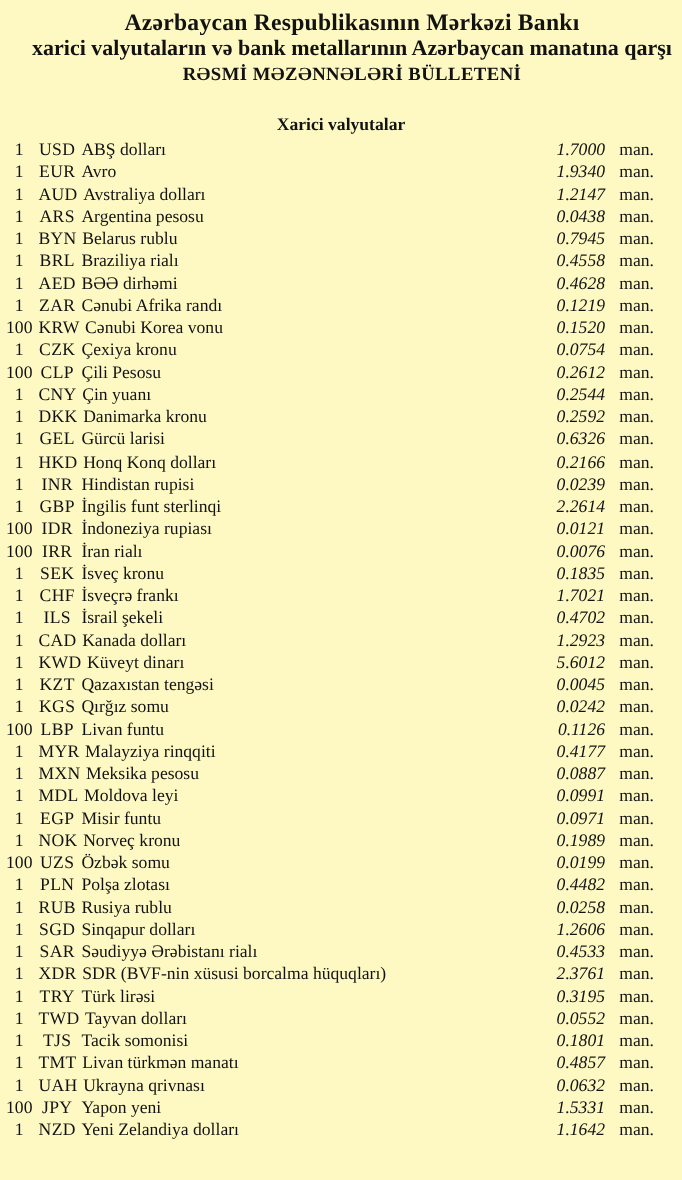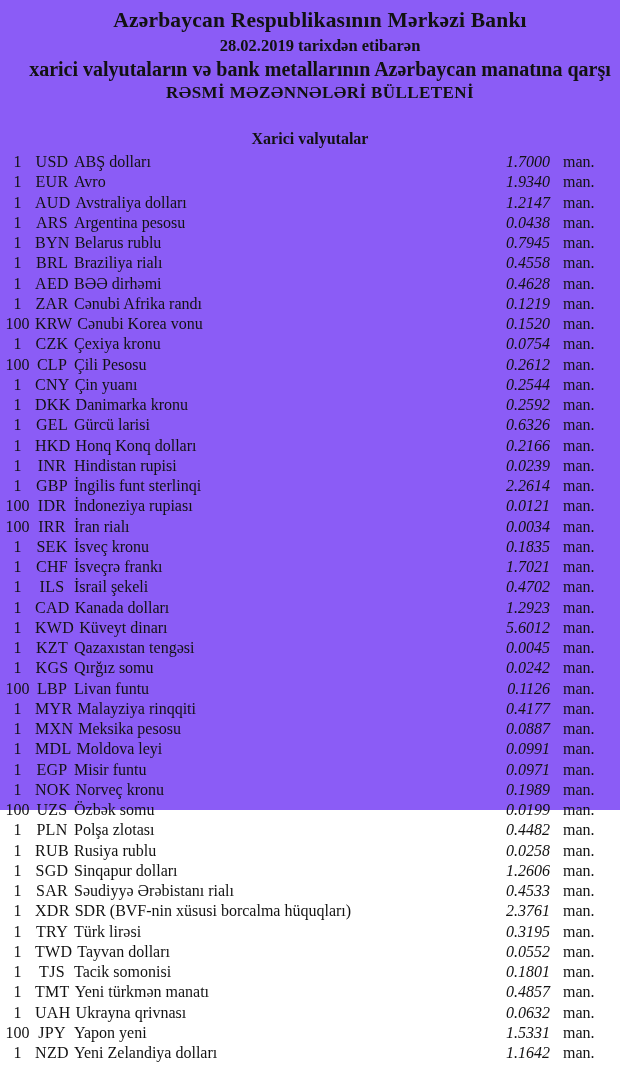--- a/index.html
+++ b/index.html
@@ -5,22 +5,22 @@
   * { box-sizing: border-box; }
   html, body {
     margin: 0; padding: 0;
     width: 620px; height: 1073px;
     background: #ffffff;
     color: #121212;
     font-family: "Liberation Serif", "DejaVu Serif", serif;
     overflow: hidden;
   }
   .page {
-    width: 620px; height: 810px;
-    background: #8b5cf6;
+    width: 620px; height: 1073px;
+    background: #fef9c3;
   }
   .header {
     padding-top: 7px;
     padding-left: 20px;
     text-align: center;
     font-weight: bold;
   }
   .title {
     font-size: 21.5px;
     line-height: 26px;
@@ -81,21 +81,20 @@
     padding-left: 13px;
   }
 </style>
 </head>
 <body>
 
 <div class="page">
 
   <div class="header">
     <div class="title">Azərbaycan Respublikasının Mərkəzi Bankı</div>
-    <div class="date-line">28.02.2019 tarixdən etibarən</div>
     <div class="subtitle-line">xarici valyutaların və bank metallarının Azərbaycan manatına qarşı</div>
     <div class="bulletin-line">RƏSMİ MƏZƏNNƏLƏRİ BÜLLETENİ</div>
   </div>
 
   <div class="section-title">Xarici valyutalar</div>
 
   <div class="rates-table" id="rates-list">
     <div class="row">
       <span class="nominal">1</span>
       <span class="code">USD</span>
@@ -237,21 +236,21 @@
       <span class="code">IDR</span>
       <span class="name">İndoneziya rupiası</span>
       <span class="rate">0.0121</span>
       <span class="unit">man.</span>
     </div>
 
     <div class="row">
       <span class="nominal">100</span>
       <span class="code">IRR</span>
       <span class="name">İran rialı</span>
-      <span class="rate">0.0034</span>
+      <span class="rate">0.0076</span>
       <span class="unit">man.</span>
     </div>
 
     <div class="row">
       <span class="nominal">1</span>
       <span class="code">SEK</span>
       <span class="name">İsveç kronu</span>
       <span class="rate">0.1835</span>
       <span class="unit">man.</span>
     </div>
@@ -420,21 +419,21 @@
       <span class="nominal">1</span>
       <span class="code">TJS</span>
       <span class="name">Tacik somonisi</span>
       <span class="rate">0.1801</span>
       <span class="unit">man.</span>
     </div>
 
     <div class="row">
       <span class="nominal">1</span>
       <span class="code">TMT</span>
-      <span class="name">Yeni türkmən manatı</span>
+      <span class="name">Livan türkmən manatı</span>
       <span class="rate">0.4857</span>
       <span class="unit">man.</span>
     </div>
 
     <div class="row">
       <span class="nominal">1</span>
       <span class="code">UAH</span>
       <span class="name">Ukrayna qrivnası</span>
       <span class="rate">0.0632</span>
       <span class="unit">man.</span>

